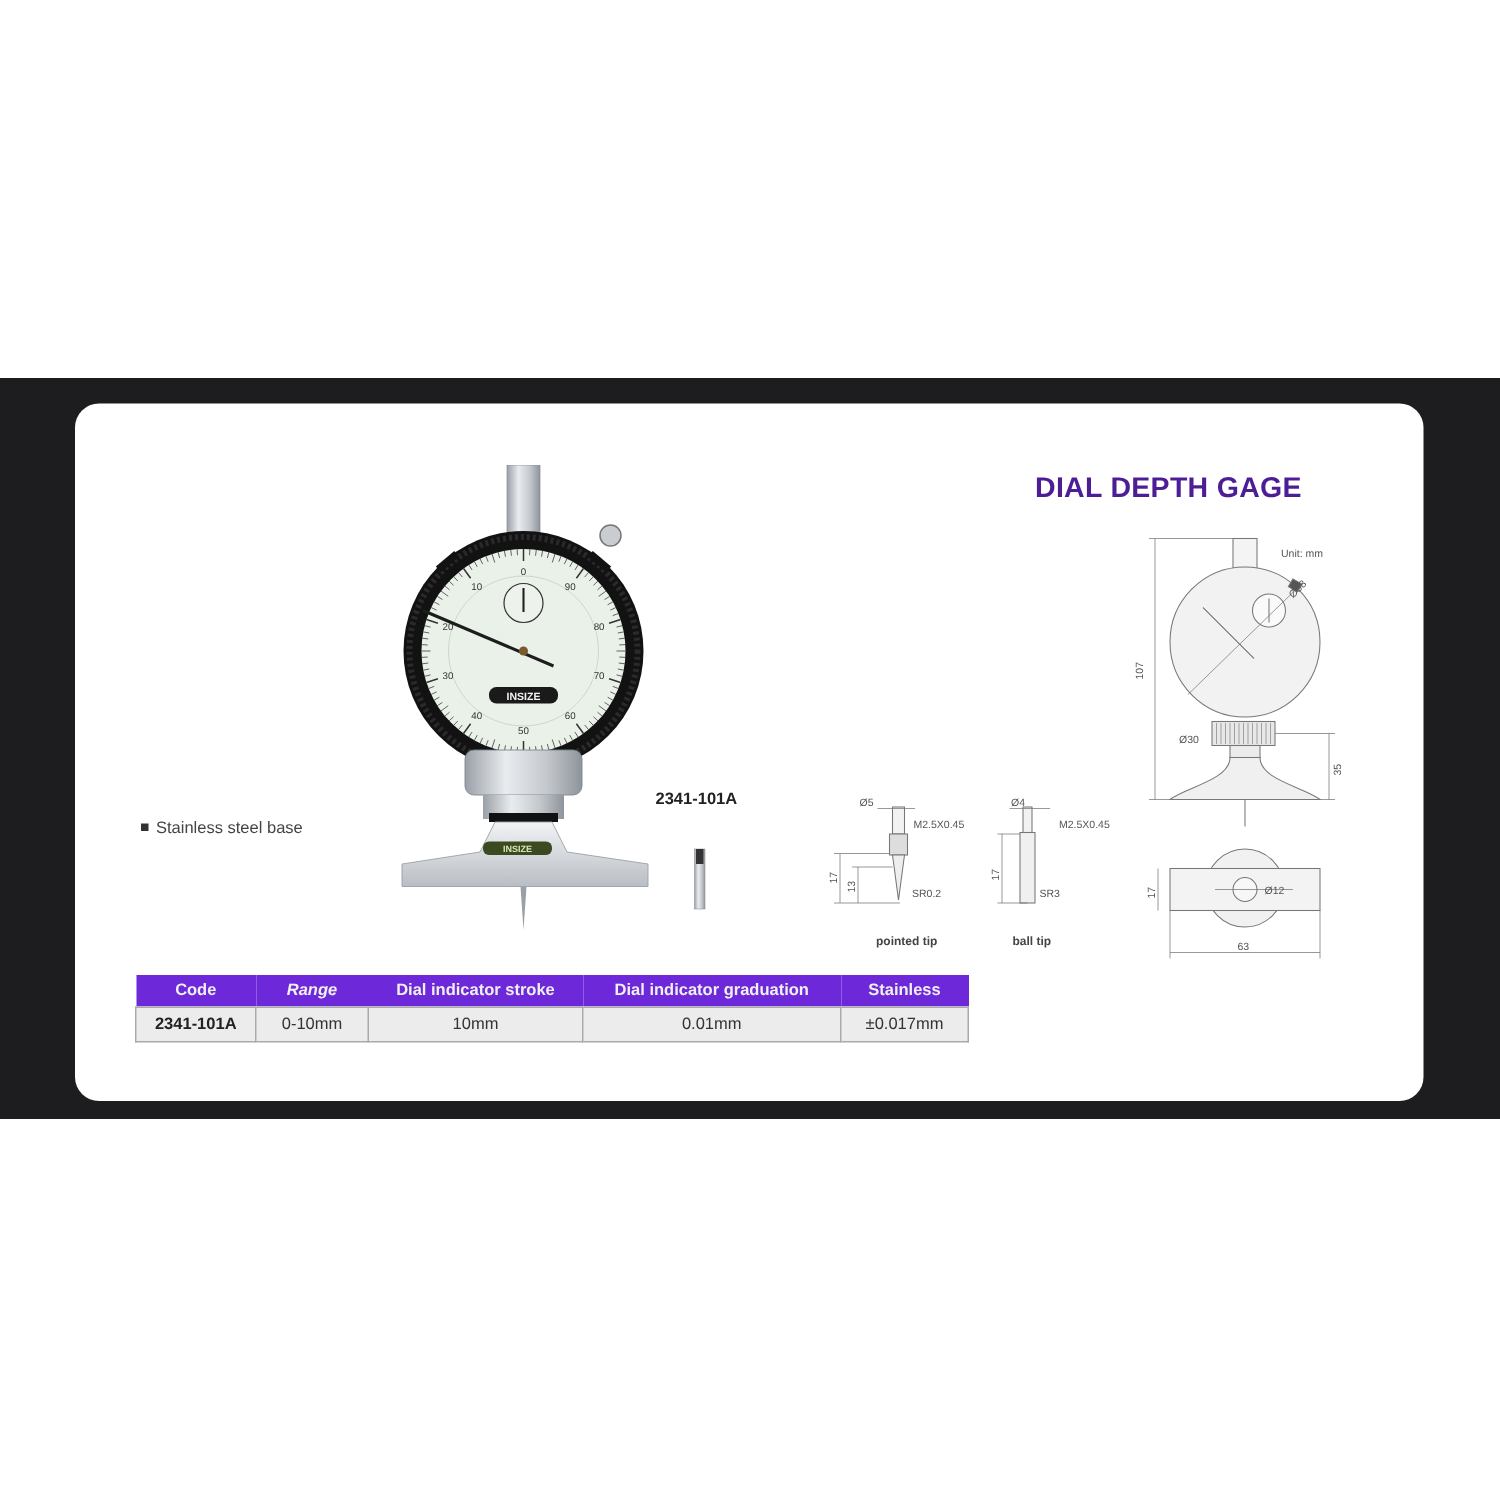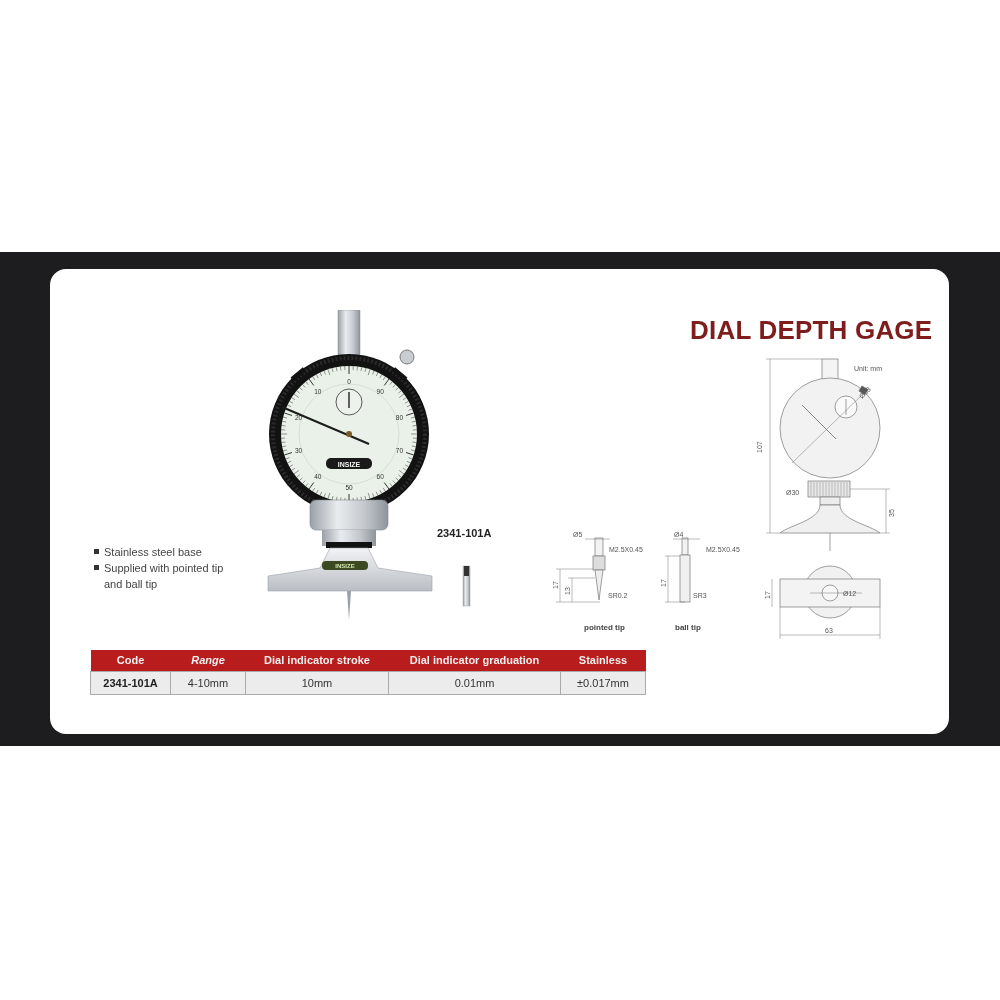--- a/index.html
+++ b/index.html
@@ -2,52 +2,51 @@
 <html><head>
 <meta charset="utf-8">
 <style>
   * { box-sizing: border-box; margin: 0; padding: 0; }
   html, body { width: 1000px; height: 1000px; background: #ffffff; overflow: hidden; }
   body { position: relative; font-family: "Liberation Sans", sans-serif; color: #222; }
 
   .band { position: absolute; left: 0; top: 252px; width: 1000px; height: 494px; background: #1d1d1f; }
   .card { position: absolute; left: 50px; top: 269px; width: 899px; height: 465px; background: #ffffff; border-radius: 16px; }
 
-  .title { position: absolute; left: 690px; top: 315px; font-size: 26px; font-weight: bold; color: #7f1d1d; letter-spacing: 0.2px; white-space: nowrap; }
+  .title { position: absolute; left: 690px; top: 315px; font-size: 19px; font-weight: bold; color: #4c1d95; letter-spacing: 0.2px; white-space: nowrap; }
 
   .bullets { position: absolute; left: 92px; top: 544px; font-size: 11px; color: #444; line-height: 16px; }
   .bullets li { list-style: none; position: relative; padding-left: 12px; }
   .bullets li::before { content: ""; position: absolute; left: 2px; top: 5px; width: 5px; height: 5px; background: #333; }
   .bullets li .indent { display: block; }
 
   .model-label { position: absolute; left: 437px; top: 527px; font-size: 11px; font-weight: bold; color: #222; }
 
   .gauge-svg { position: absolute; left: 260px; top: 310px; }
   .drawing-svg { position: absolute; left: 540px; top: 355px; }
 
   .spec-table { position: absolute; left: 90px; top: 650px; border-collapse: collapse; font-size: 11px; }
-  .spec-table th { background: #b91c1c; color: #f0f0f0; font-weight: bold; height: 21px; padding: 0 8px; text-align: center; white-space: nowrap; }
+  .spec-table th { background: #6d28d9; color: #f0f0f0; font-weight: bold; height: 21px; padding: 0 8px; text-align: center; white-space: nowrap; }
   .spec-table td { background: #ececec; color: #333; height: 23px; border: 1px solid #aaa; text-align: center; padding: 0 4px; white-space: nowrap; }
   .spec-table td.bold { font-weight: bold; color: #222; }
   .c1 { width: 80px; } .c2 { width: 75px; font-style: italic; } .c3 { width: 143px; } .c4 { width: 172px; } .c5 { width: 85px; }
 
   .tiny { font-size: 7px; fill: #555; font-family: "Liberation Sans", sans-serif; }
   .cap { font-size: 8px; fill: #444; font-weight: bold; font-family: "Liberation Sans", sans-serif; }
 </style>
 </head>
 <body>
 
 <div class="band"></div>
 <div class="card"></div>
 
 <div class="title">DIAL DEPTH GAGE</div>
 
 <ul class="bullets">
   <li><span>Stainless steel base</span></li>
-  <li><span>Supplied with pointed tip</span><span class="indent">and ball tip</span></li>
 </ul>
 
 <div class="model-label">2341-101A</div>
 
 <svg class="gauge-svg" width="220" height="320" viewBox="0 0 220 320">
   <defs>
     <linearGradient id="steel" x1="0" x2="1" y1="0" y2="0">
       <stop offset="0" stop-color="#9aa0a8"></stop>
       <stop offset="0.35" stop-color="#e9ecef"></stop>
       <stop offset="0.7" stop-color="#c4c8cd"></stop>
@@ -302,19 +301,19 @@
       <th class="c1">Code</th>
       <th class="c2">Range</th>
       <th class="c3">Dial indicator stroke</th>
       <th class="c4">Dial indicator graduation</th>
       <th class="c5">Stainless</th>
     </tr>
   </thead>
   <tbody>
     <tr>
       <td class="bold">2341-101A</td>
-      <td>4-10mm</td>
+      <td>0-10mm</td>
       <td>10mm</td>
       <td>0.01mm</td>
       <td>±0.017mm</td>
     </tr>
   </tbody>
 </table>
 
 </body></html>

